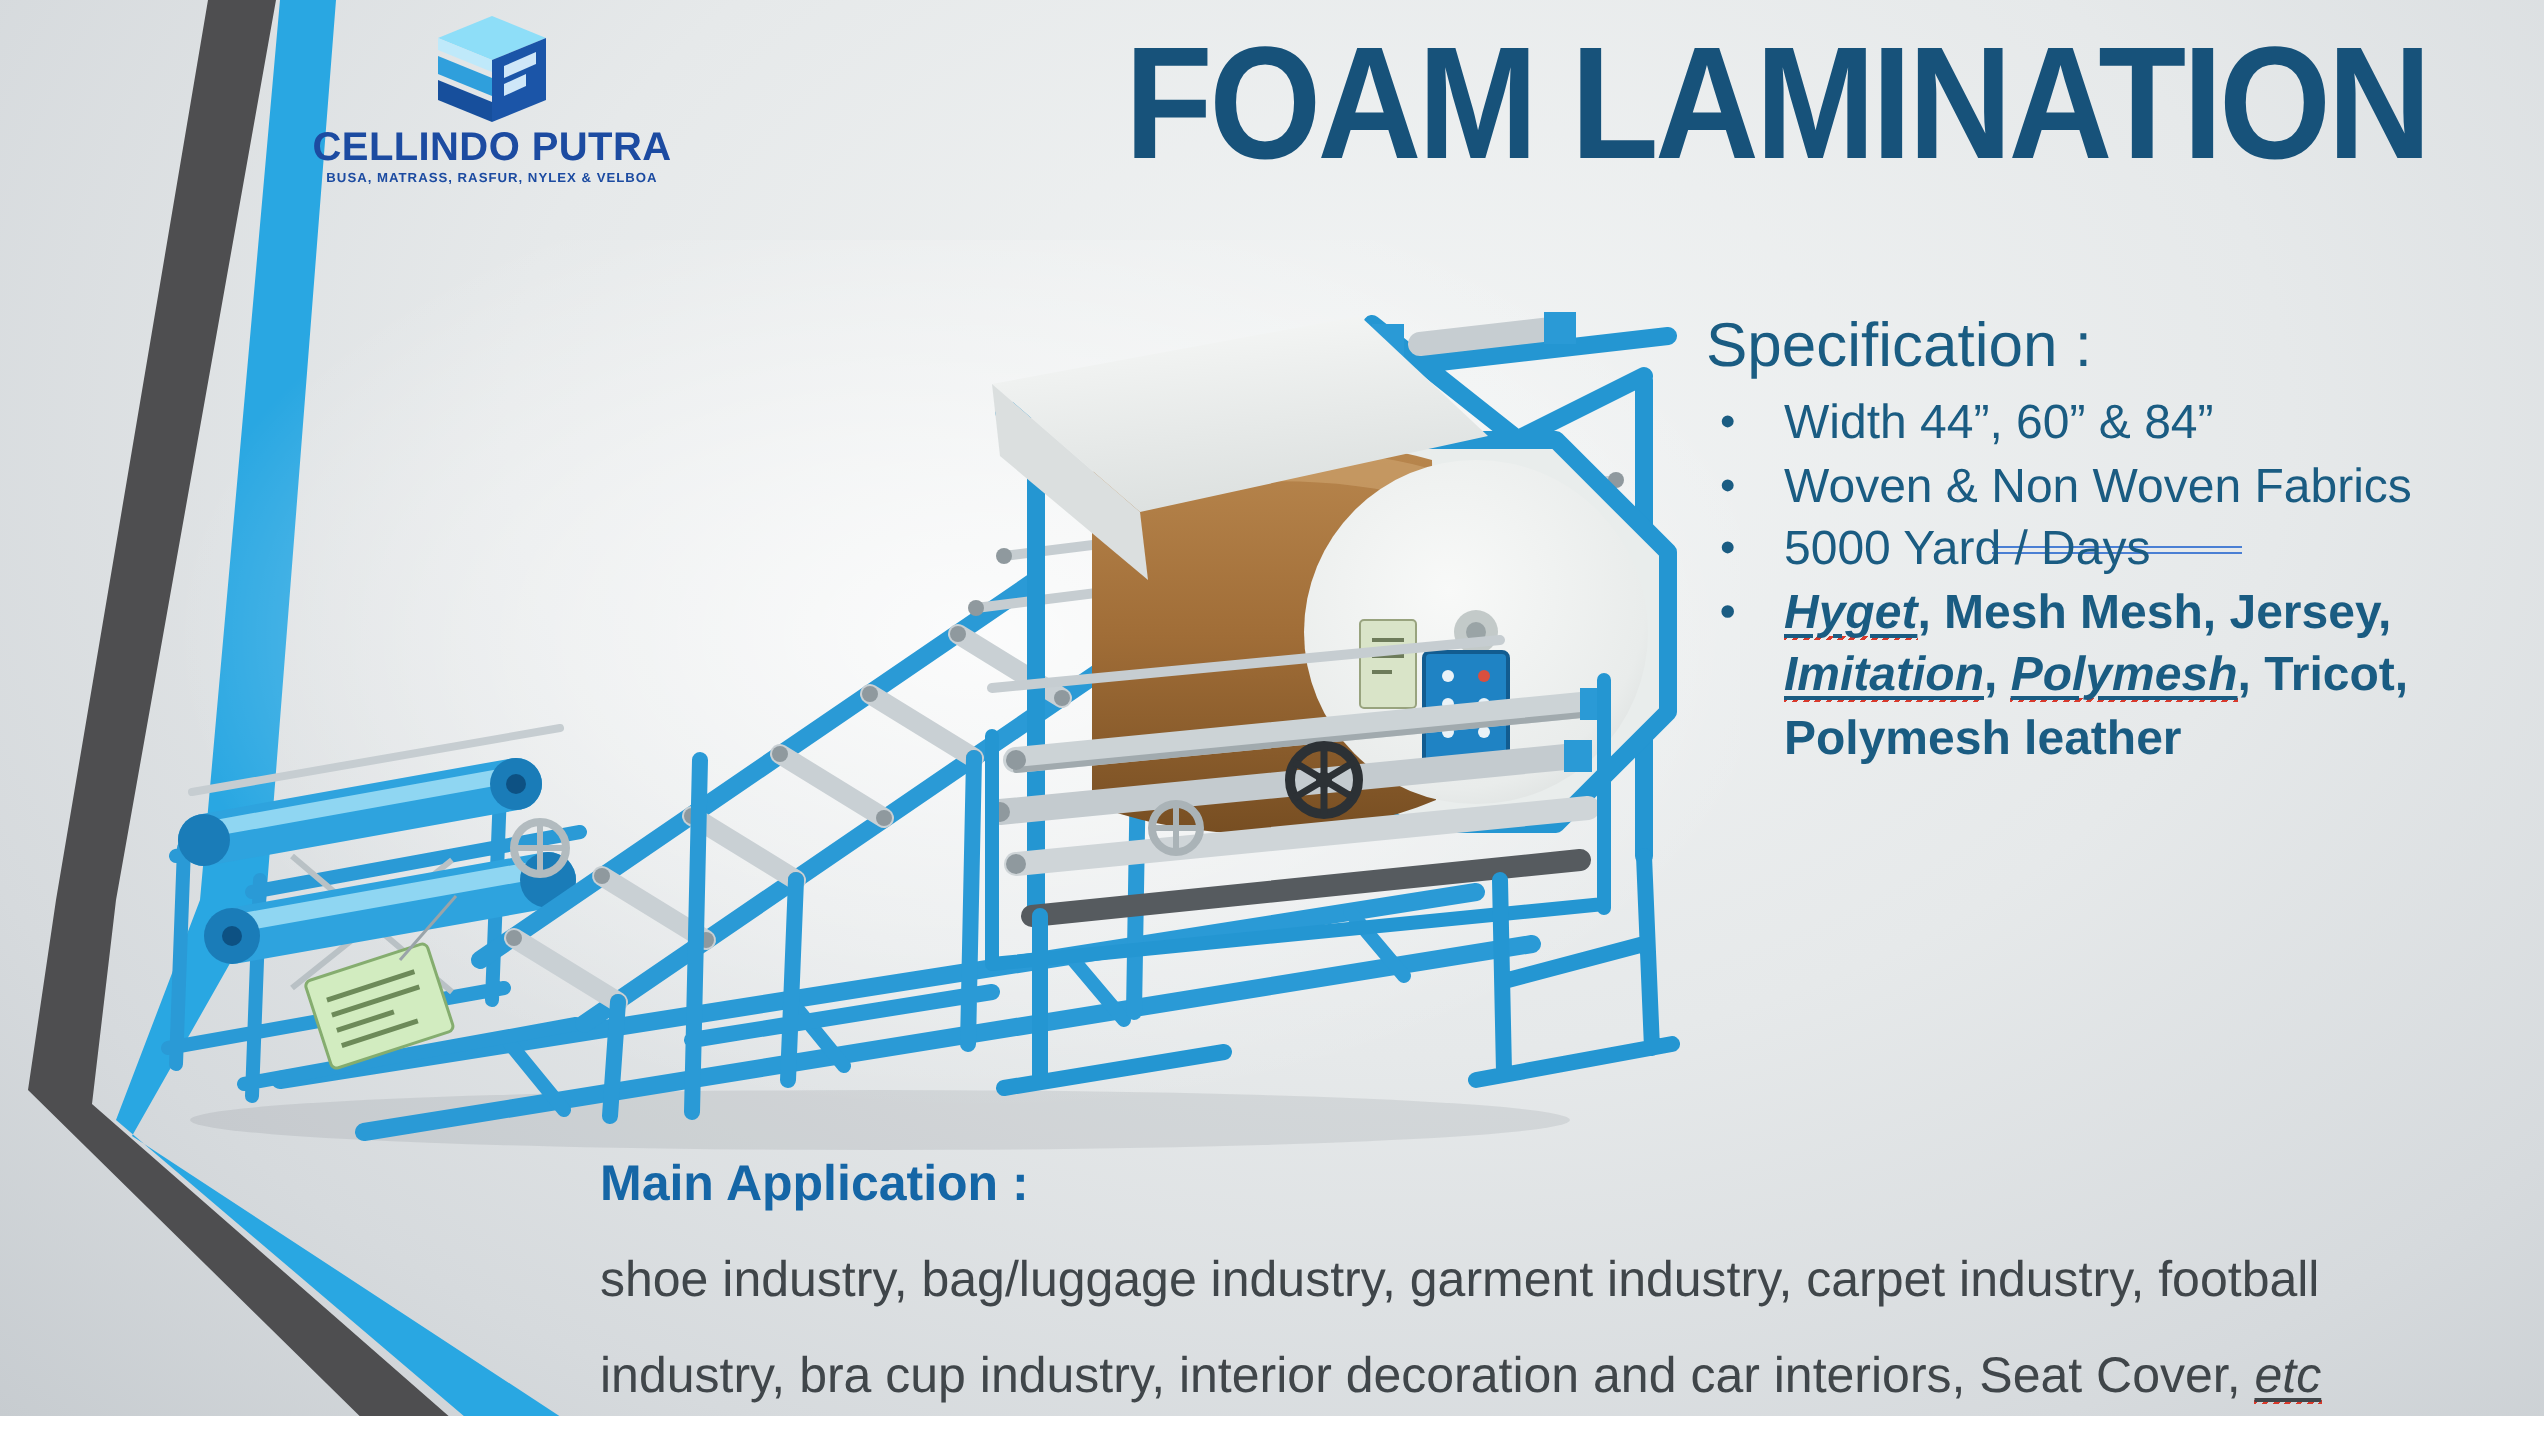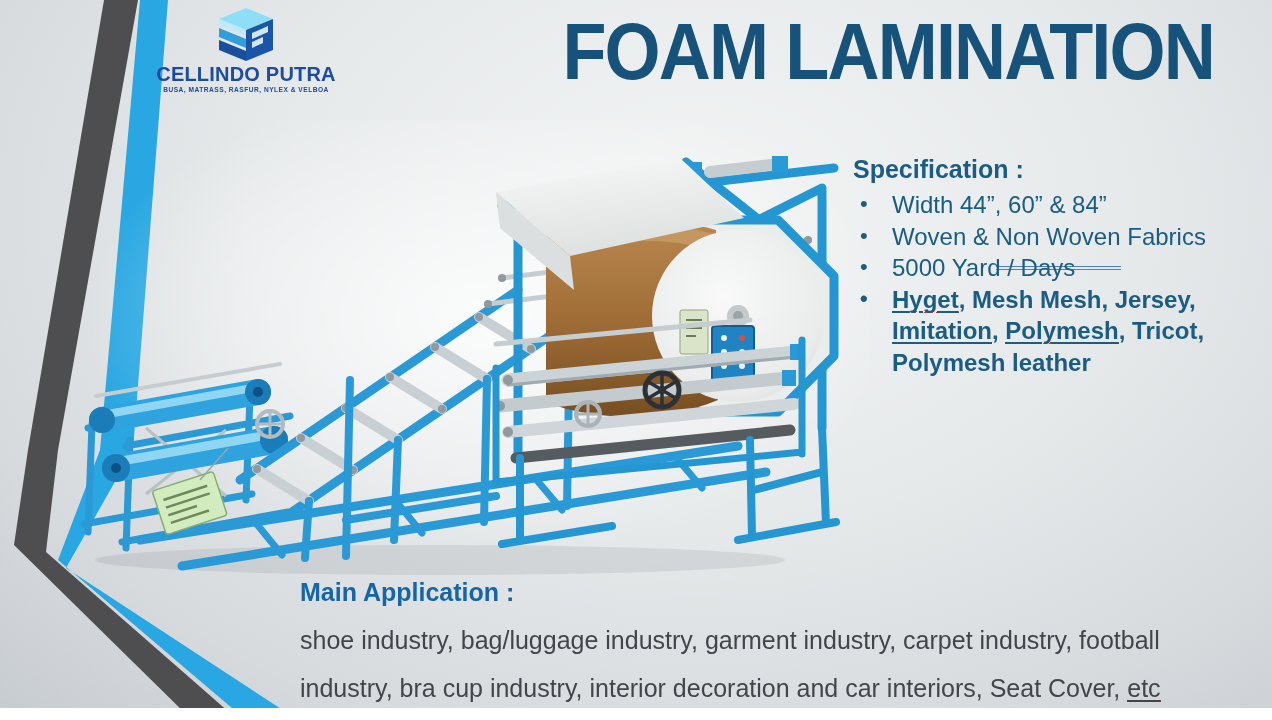--- a/index.html
+++ b/index.html
@@ -13,30 +13,30 @@
   
   .logo{position:absolute;left:148px;top:6px;width:196px;text-align:center;}
   .logo-cube{display:block;margin:0 auto;width:72px;height:58px;}
   .logo-company{font-size:20px;font-weight:800;letter-spacing:0.2px;line-height:1.05;}
   .logo-tagline{font-size:6.6px;font-weight:700;letter-spacing:0.5px;margin-top:1px;}
   
   .title{position:absolute;top:12px;right:58px;font-size:80px;font-weight:700;letter-spacing:-2px;
     white-space:nowrap;transform:scaleX(0.9);transform-origin:100% 50%;line-height:1;}
   
   .spec{position:absolute;left:853px;top:155px;width:410px;}
-  .spec-heading{font-size:25px;font-weight:700;margin:0 0 5px 0;}
+  .spec-heading{font-size:31px;font-weight:400;margin:0 0 5px 0;}
   .spec-list{list-style:none;margin:0;padding:0;font-size:24px;line-height:31.5px;}
   .spec-list li{position:relative;padding-left:39px;}
   .spec-list .dot{position:absolute;left:7px;top:-1px;font-size:22px;}
   .spec-list li.bold{font-weight:700;}
   
   .grammar{border-bottom:4px double #4a7fd4;padding-bottom:16px;}
   .misspell{text-decoration:underline solid currentColor 2px;text-underline-offset:3px;
     background-image:repeating-linear-gradient(135deg,#d9392b 0 2px,rgba(0,0,0,0) 2px 4px);
-    background-size:100% 2px;background-position:0 100%;background-repeat:no-repeat;}
+    background-size:100% 2px;background-position:0 100%;background-repeat:no-repeat;font-style:italic;}
   
   .mainapp{position:absolute;left:300px;top:578px;width:950px;}
   .mainapp-heading{font-size:25px;font-weight:700;margin:0 0 19px 0;}
   .mainapp-line{font-size:25px;margin:0 0 19px 0;white-space:nowrap;line-height:29px;}
 </style>
 </head>
 <body>
 
 <div class="slide">
 

